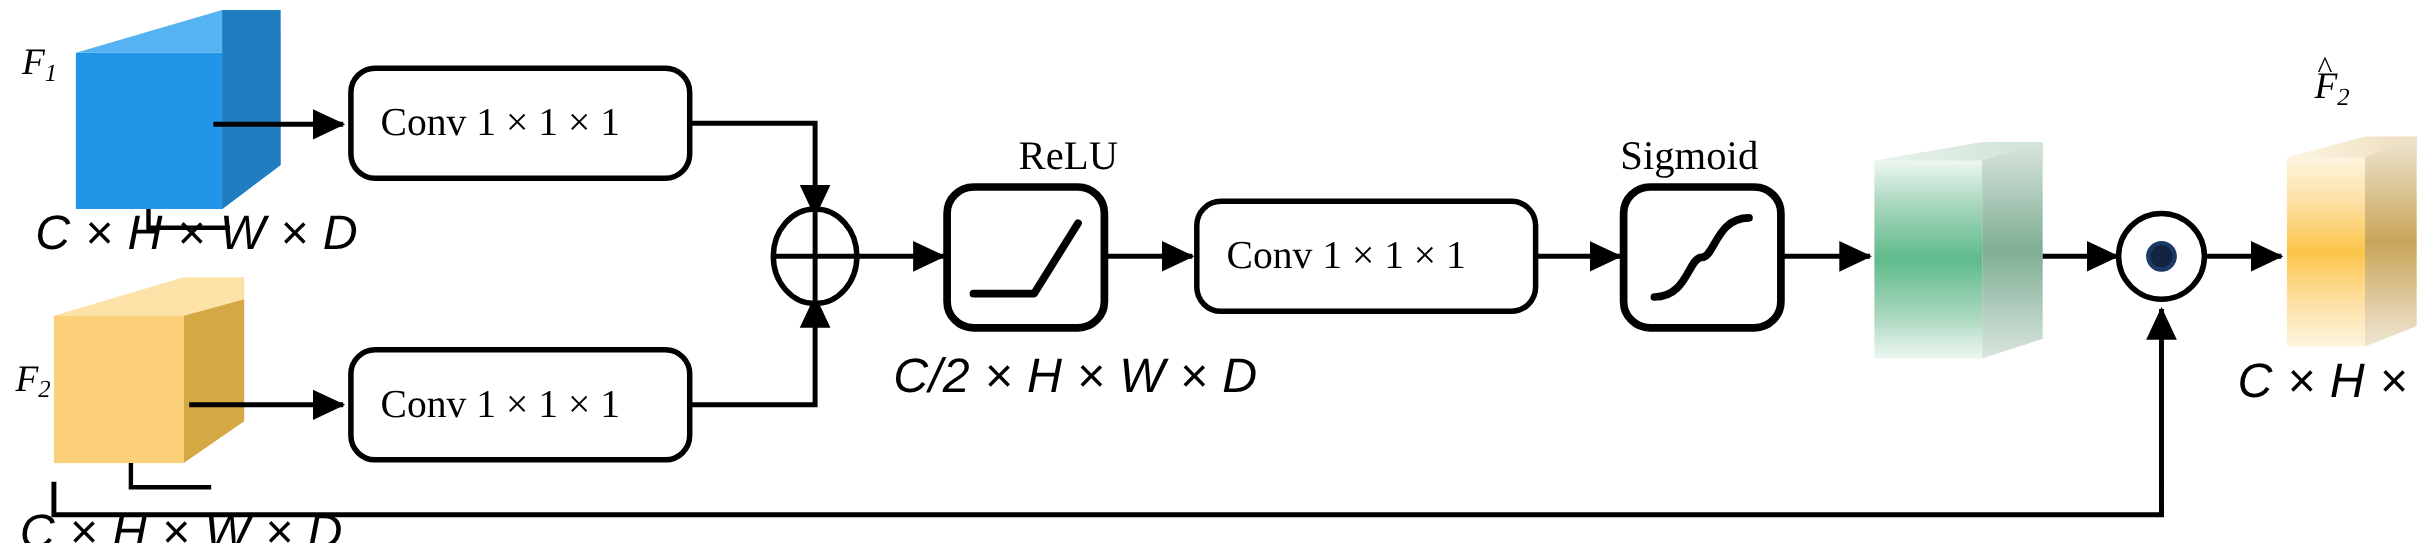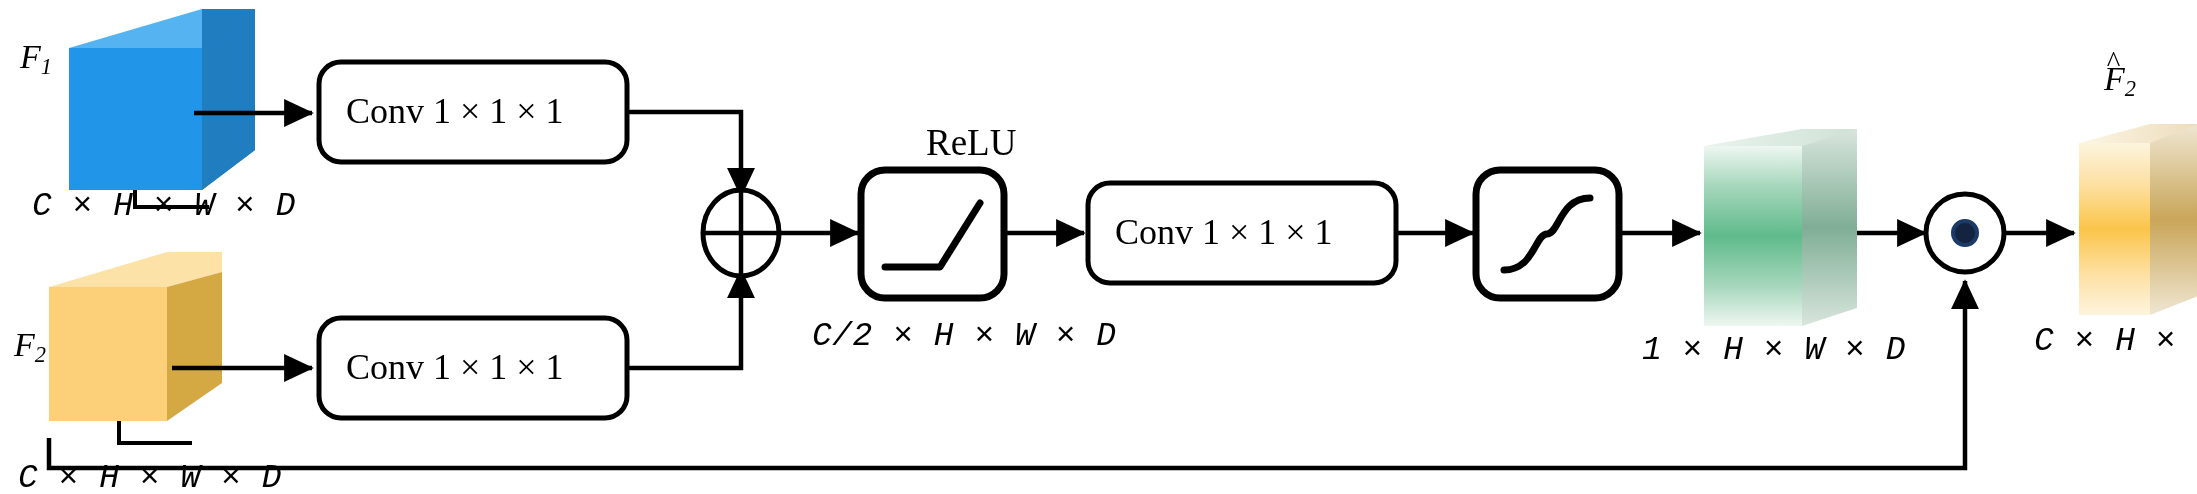--- a/index.html
+++ b/index.html
@@ -31,23 +31,23 @@
     color: #000000;
     line-height: 1;
     user-select: none;
   }
   .lbl-math {
     font-family: "Liberation Serif", "DejaVu Serif", serif;
     font-style: italic;
     font-size: 34px;
   }
   .lbl-dim {
-    font-family: Liberation Mono, monospace;
+    font-family: Liberation Sans, sans-serif;
     font-style: italic;
-    font-size: 33px;
+    font-size: 44px;
     letter-spacing: 0.5px;
   }
   .lbl-box {
     font-family: "Liberation Serif", "DejaVu Serif", serif;
     font-style: normal;
     font-size: 36px;
   }
   .lbl-act {
     font-family: "Liberation Serif", "DejaVu Serif", serif;
     font-style: normal;
@@ -206,22 +206,22 @@
   <div class="lbl lbl-box" style="left:334px; top:93px;">Conv 1 × 1 × 1</div>
 
   <div class="lbl lbl-box" style="left:334px; top:349px;">Conv 1 × 1 × 1</div>
 
   <div class="lbl lbl-act" style="left:914px; top:124px;">ReLU</div>
 
   <div class="lbl lbl-dim" style="left:800px; top:320px;">C/2 × H × W × D</div>
 
   <div class="lbl lbl-box" style="left:1103px; top:214px;">Conv 1 × 1 × 1</div>
 
-
-  <div class="lbl lbl-dim" style="left:1630px; top:334px;">1 × H × W × D</div>
+  <div class="lbl lbl-act" style="left:1461px; top:124px;">Sigmoid</div>
+
 
   <div class="lbl lbl-math" style="left:2092px; top:62px;">
     <span class="hat-wrap"><span class="hat">^</span><span>F</span></span><span class="sub">2</span>
   </div>
 
   <div class="lbl lbl-dim" style="left:2022px; top:325px;">C × H × W × D</div>
 
 </div>
 
 </body></html>

